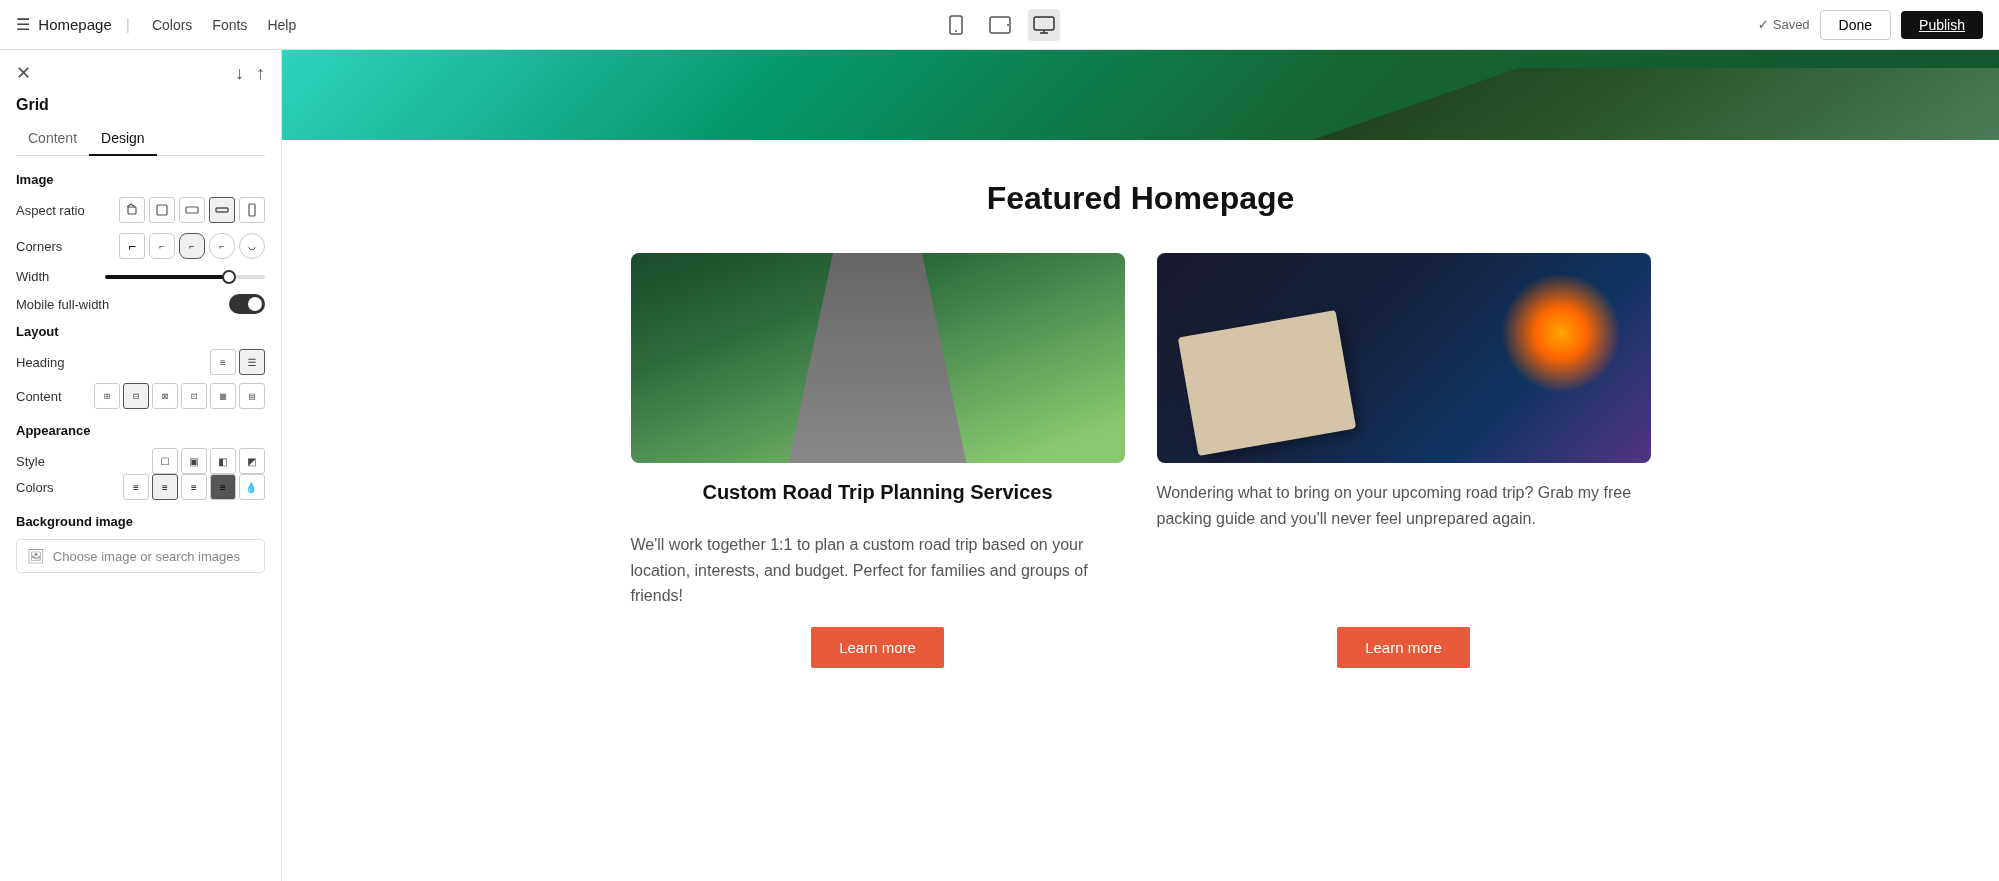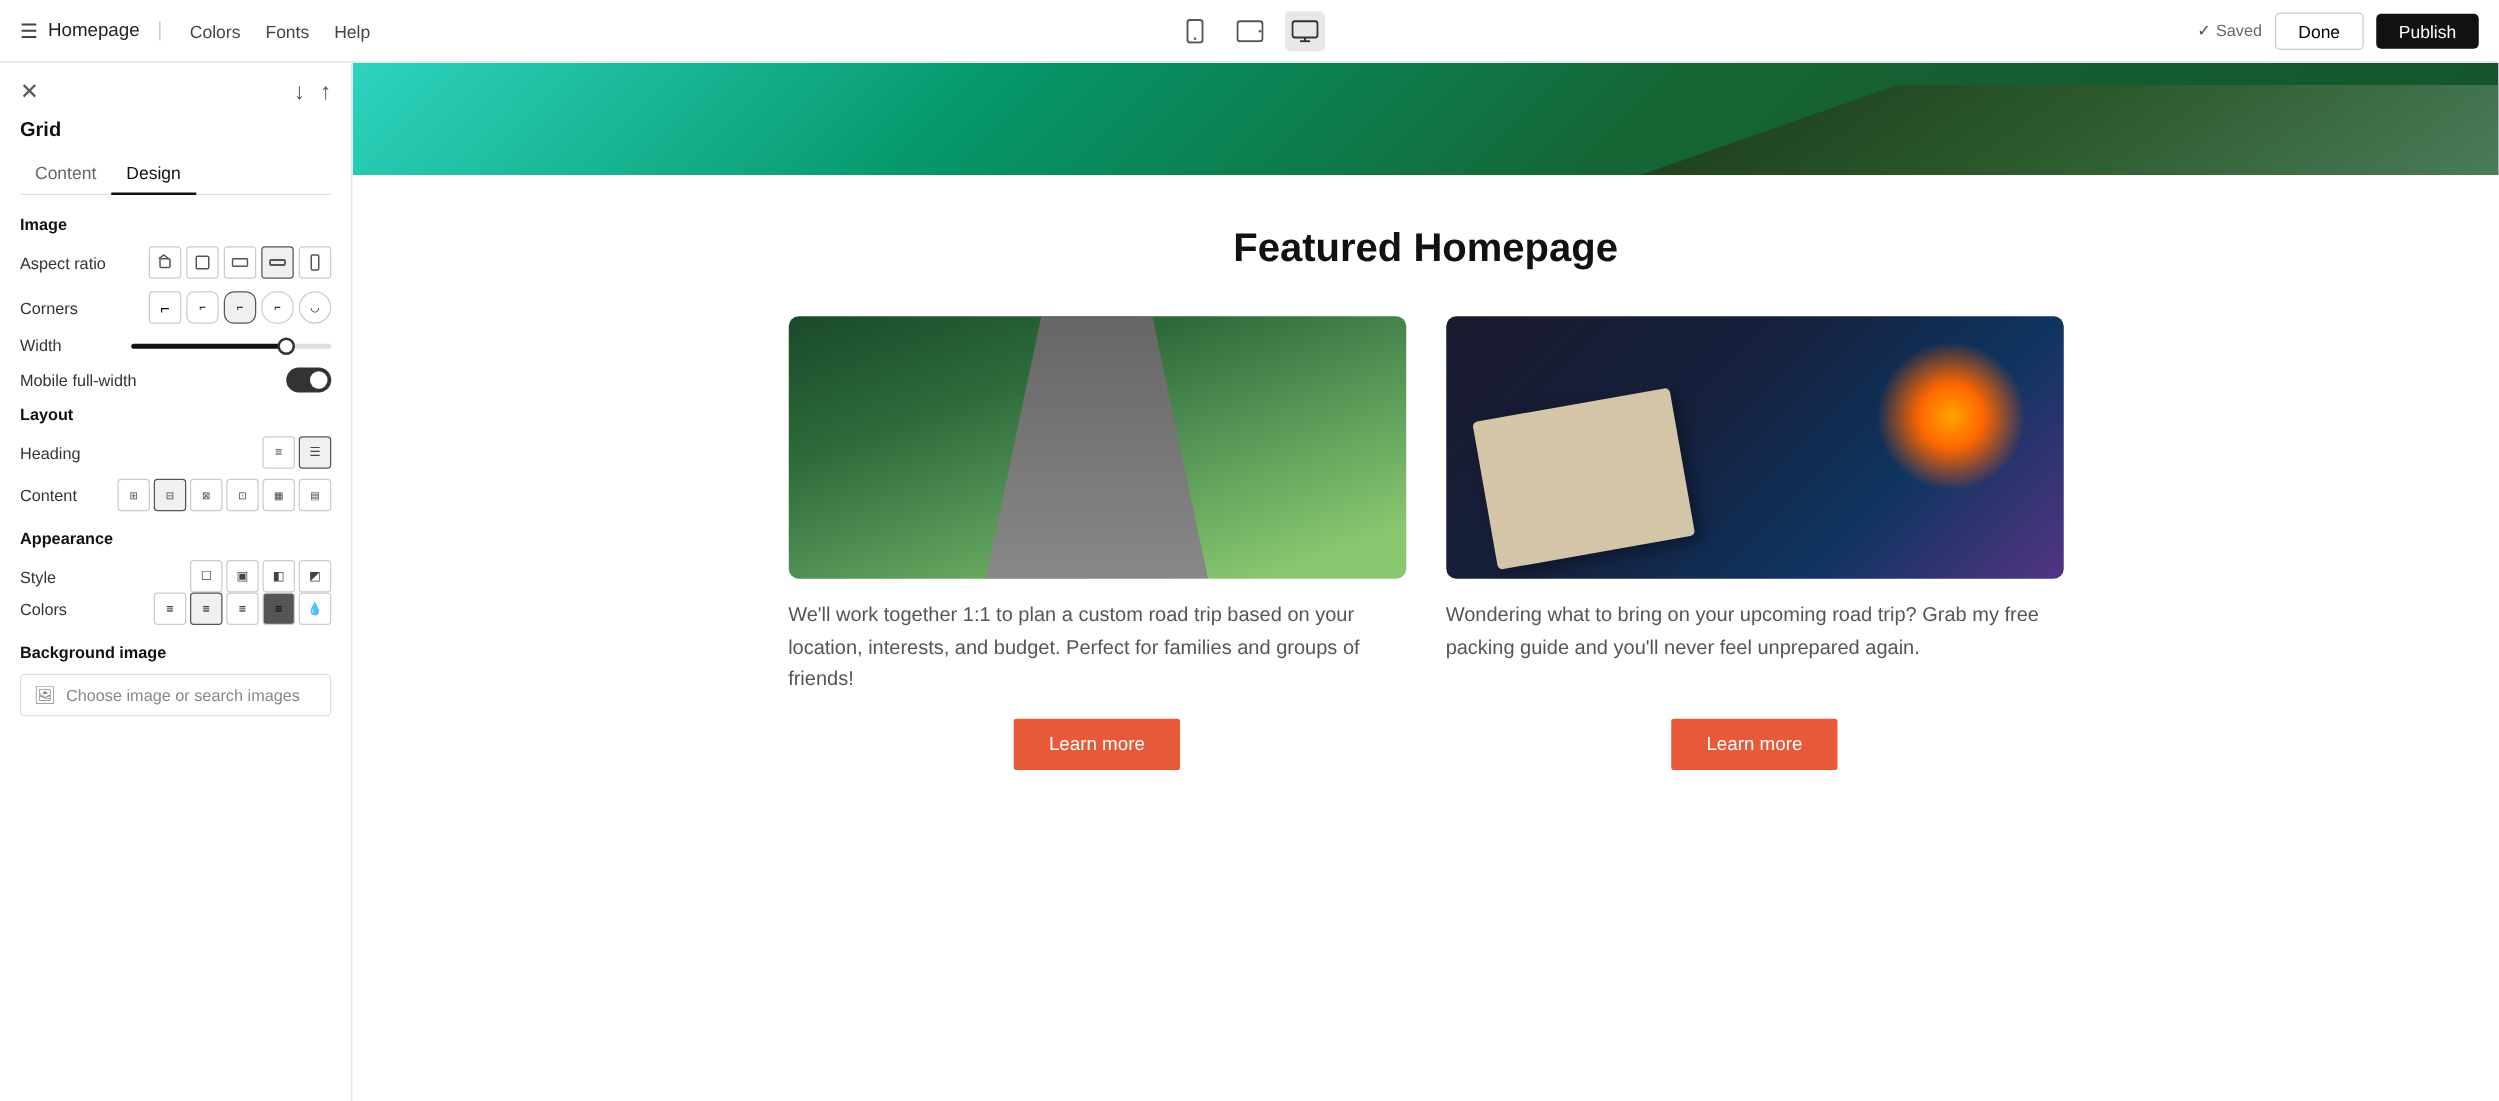--- a/index.html
+++ b/index.html
@@ -17,21 +17,21 @@
     .nav-divider { color: #ccc; margin: 0 6px; }
     .nav-links { display: flex; align-items: center; gap: 20px; margin-left: 8px; }
     .nav-link { font-size: 14px; color: #444; cursor: pointer; }
     .top-nav-center { position: absolute; left: 50%; transform: translateX(-50%); display: flex; gap: 12px; align-items: center; }
     .device-btn { width: 32px; height: 32px; border: none; background: transparent; cursor: pointer; border-radius: 4px; display: flex; align-items: center; justify-content: center; font-size: 16px; color: #555; }
     .device-btn.active { background: #e8e8e8; color: #222; }
     .top-nav-right { margin-left: auto; display: flex; align-items: center; gap: 10px; }
     .saved-label { font-size: 13px; color: #666; display: flex; align-items: center; gap: 4px; }
     .check-icon { color: #555; }
     .done-btn { padding: 6px 18px; border: 1px solid #ccc; background: #fff; border-radius: 4px; font-size: 14px; cursor: pointer; font-weight: 500; }
-    .publish-btn { padding: 6px 18px; border: none; background: #111; color: #fff; border-radius: 4px; font-size: 14px; cursor: pointer; font-weight: 500; }
+    .publish-btn { padding: 6px 18px; border: none; background: #111; color: #fff; border-radius: 4px; font-size: 14px; cursor: pointer; font-weight: 500; text-decoration: underline; }
 
     
     .main-layout { display: flex; height: calc(100vh - 50px); }
 
     
     .sidebar {
       width: 282px; min-width: 282px; background: #fff;
       border-right: 1px solid #e0e0e0; overflow-y: auto;
       padding: 12px 16px;
     }
@@ -359,20 +359,21 @@
 
     <div class="canvas-content">
       <h2 class="section-heading">Featured Homepage</h2>
 
       <div class="products-grid">
 
         <div class="product-card">
           <div class="product-img-road">
             <div class="road-curve"></div>
           </div>
+          <h3 class="product-title">Custom Road Trip Planning Services</h3>
           <p class="product-desc">We'll work together 1:1 to plan a custom road trip based on your location, interests, and budget. Perfect for families and groups of friends!</p>
           <button class="learn-more-btn">Learn more</button>
         </div>
 
         <div class="product-card">
           <div class="product-img-map">
             <div class="map-glow"></div>
             <div class="map-paper"></div>
           </div>
           <p class="product-desc">Wondering what to bring on your upcoming road trip? Grab my free packing guide and you'll never feel unprepared again.</p>

